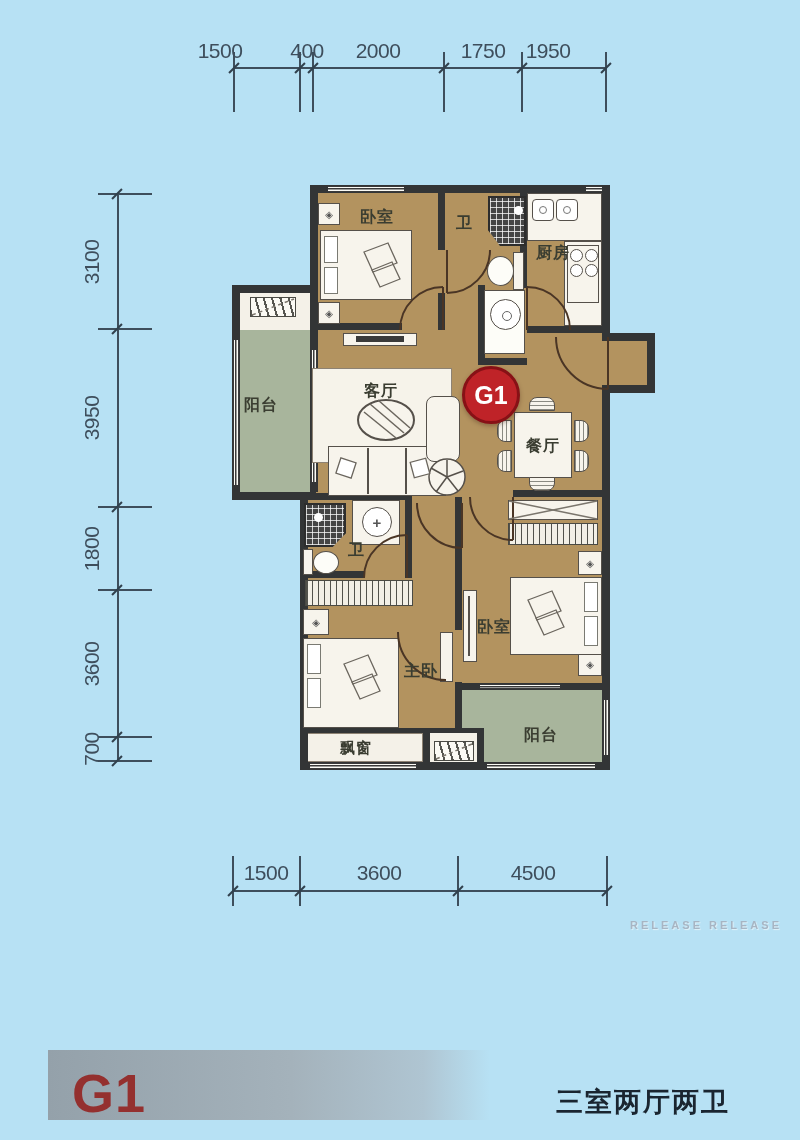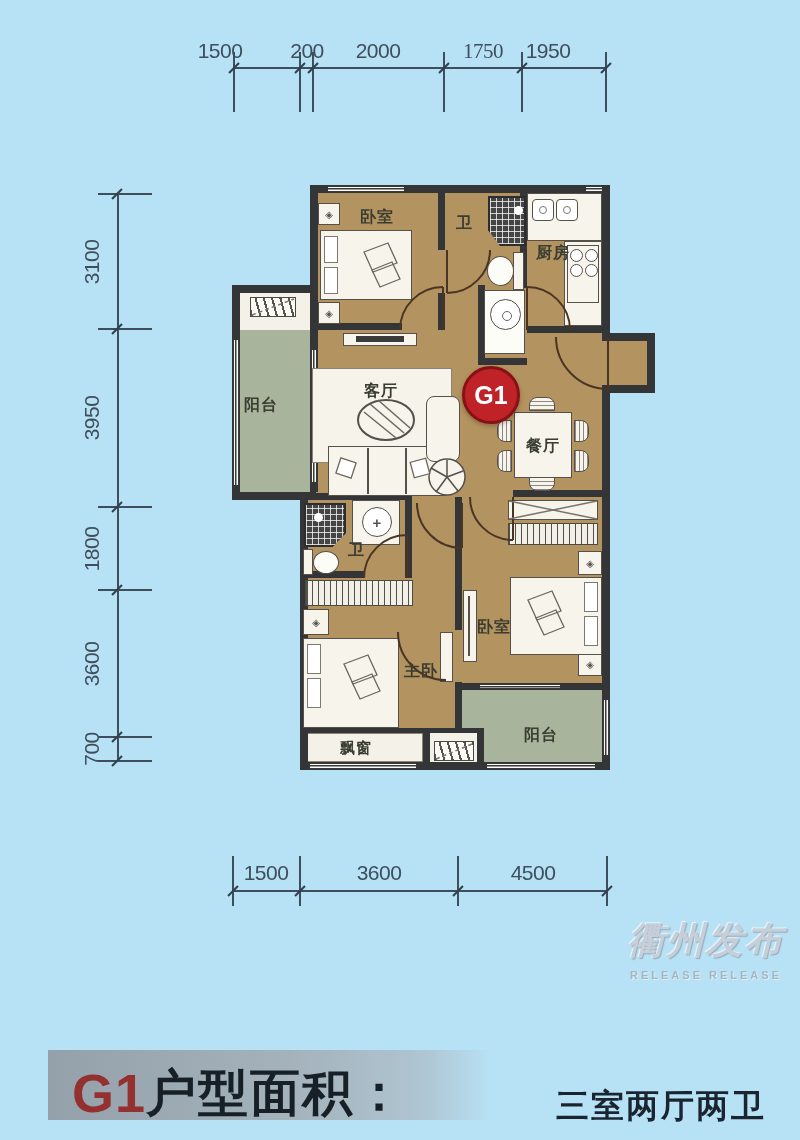--- a/index.html
+++ b/index.html
@@ -45,21 +45,21 @@
   
   .wm{position:absolute;left:616px;top:916px;width:180px;text-align:center;color:#c5cfd9;}
   .wm-cn{font-size:37px;font-weight:bold;font-style:italic;letter-spacing:2px;text-shadow:1px 1px 1px rgba(120,130,145,.55),-1px -1px 1px rgba(255,255,255,.7);}
   .wm-en{margin-top:3px;font-size:11px;font-weight:bold;letter-spacing:3px;color:#a7b5c3;text-shadow:1px 1px 1px rgba(255,255,255,.6);}
   
   .fbar{position:absolute;left:48px;top:1050px;width:442px;height:70px;background:linear-gradient(90deg,#94a1aa 0%,#a4b2bb 55%,#afc5d2 85%,rgba(183,225,244,0.15) 100%);}
   .ftext{position:absolute;left:72px;top:1058px;height:70px;display:flex;align-items:center;white-space:nowrap;}
   .f-unit{color:#94302f;font-weight:bold;font-size:54px;letter-spacing:1px;}
   .f-area{color:#171f27;font-weight:bold;font-size:50px;letter-spacing:2px;}
   .f-val{color:#171f27;font-weight:bold;font-size:52px;}
-  .f-layout{position:absolute;left:556px;top:1084px;color:#1a2530;font-weight:bold;font-size:33px;letter-spacing:2px;}
+  .f-layout{position:absolute;left:556px;top:1084px;color:#1a2530;font-weight:bold;font-size:27px;letter-spacing:2px;}
   svg{position:absolute;left:0;top:0;pointer-events:none;}
 </style>
 </head>
 <body>
 
 <div class="scene">
 
   <div>
     <div class="abs dimline" style="left:234px;top:67px;width:372px;height:2px;"></div>
     <div class="abs dimline" style="left:233px;top:52px;width:2px;height:60px;"></div>
@@ -68,23 +68,23 @@
     <div class="abs dimline" style="left:443px;top:52px;width:2px;height:60px;"></div>
     <div class="abs dimline" style="left:521px;top:52px;width:2px;height:60px;"></div>
     <div class="abs dimline" style="left:605px;top:52px;width:2px;height:60px;"></div>
     <div class="slash" style="left:233px;top:61px;"></div>
     <div class="slash" style="left:299px;top:61px;"></div>
     <div class="slash" style="left:312px;top:61px;"></div>
     <div class="slash" style="left:443px;top:61px;"></div>
     <div class="slash" style="left:521px;top:61px;"></div>
     <div class="slash" style="left:605px;top:61px;"></div>
     <div class="dimlab" style="left:190px;top:40px;width:60px;">1500</div>
-    <div class="dimlab" style="left:277px;top:40px;width:60px;">200</div>
+    <div class="dimlab" style="left:277px;top:40px;width:60px;">400</div>
     <div class="dimlab" style="left:348px;top:40px;width:60px;">2000</div>
-    <div class="dimlab" style="left:453px;top:40px;width:60px;font-family:Liberation Serif, serif;">1750</div>
+    <div class="dimlab" style="left:453px;top:40px;width:60px;">1750</div>
     <div class="dimlab" style="left:518px;top:40px;width:60px;">1950</div>
   </div>
 
   <div>
     <div class="abs dimline" style="left:117px;top:194px;width:2px;height:567px;"></div>
     <div class="abs dimline" style="left:98px;top:193px;width:54px;height:2px;"></div>
     <div class="abs dimline" style="left:98px;top:328px;width:54px;height:2px;"></div>
     <div class="abs dimline" style="left:98px;top:506px;width:54px;height:2px;"></div>
     <div class="abs dimline" style="left:98px;top:589px;width:54px;height:2px;"></div>
     <div class="abs dimline" style="left:98px;top:736px;width:54px;height:2px;"></div>
@@ -305,24 +305,22 @@
   <div class="rlabel" style="left:404px;top:662px;">主卧</div>
   <div class="rlabel" style="left:477px;top:618px;">卧室</div>
   <div class="rlabel" style="left:340px;top:740px;font-size:15px;">飘窗</div>
   <div class="rlabel" style="left:524px;top:726px;">阳台</div>
 
   <div class="badge" style="left:462px;top:366px;">
     <span>G1</span>
   </div>
 
   <div class="wm">
-    <div class="wm-cn">衢州发布</div>
     <div class="wm-en">RELEASE RELEASE</div>
   </div>
 
   <div class="fbar"></div>
   <div class="ftext">
     <span class="f-unit">G1</span>
-    <span class="f-area">户型面积：</span>
   </div>
   <div class="f-layout">三室两厅两卫</div>
 
 </div>
 
 </body></html>

